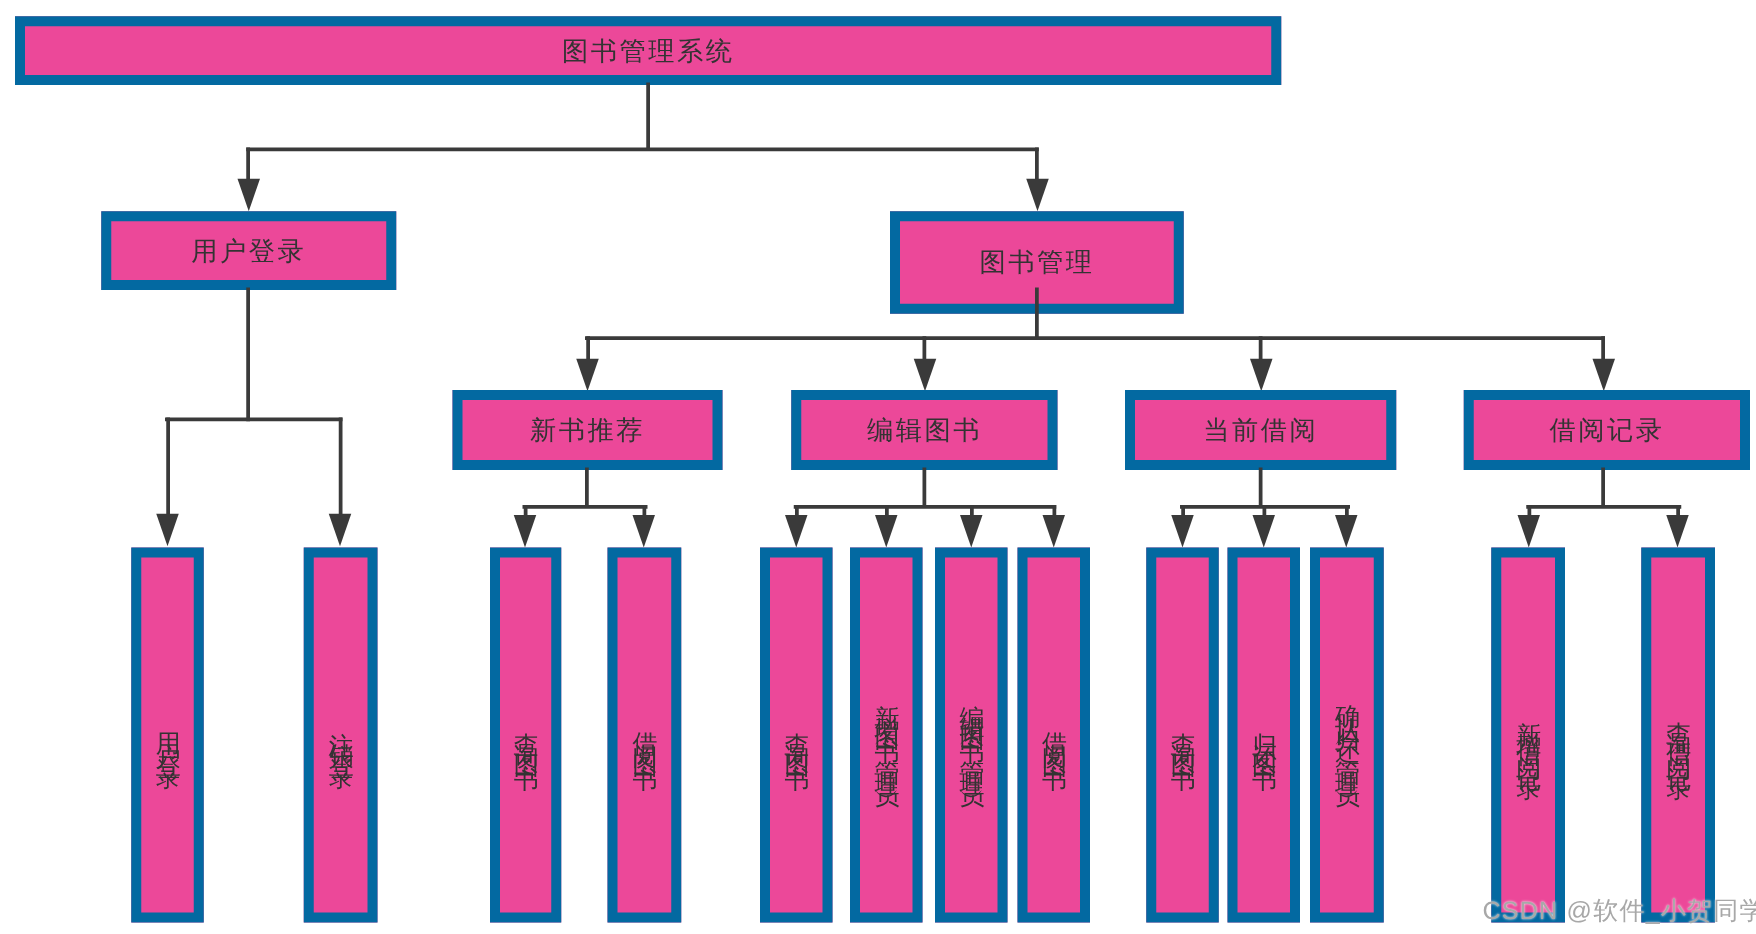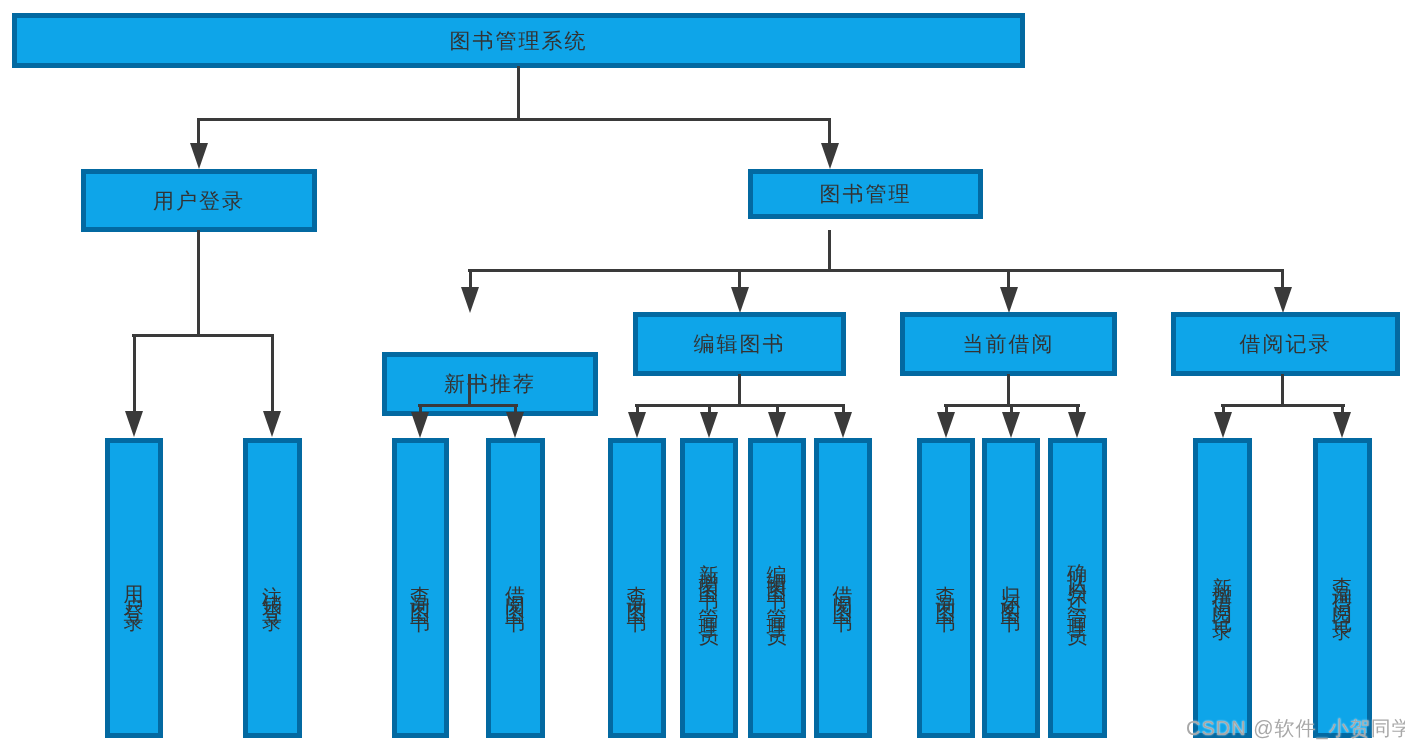--- a/index.html
+++ b/index.html
@@ -7,22 +7,22 @@
     position: relative;
     width: 1405px;
     height: 747px;
     background: #ffffff;
     font-family: "Liberation Sans", sans-serif;
     overflow: hidden;
   }
   .box {
     position: absolute;
     box-sizing: border-box;
-    border: 5px solid #0369a1;
-    background: #0ea5e9;
+    border: 8px solid #0369a1;
+    background: #ec4899;
     display: flex;
     align-items: center;
     justify-content: center;
     color: #333333;
     font-size: 21px;
     letter-spacing: 2px;
     text-align: center;
   }
   .vbox { font-size: 20px; letter-spacing: 0; }
   .vtext {
@@ -64,21 +64,21 @@
   <div class="line" style="left:517px; top:66px; width:3px; height:54px;"></div>
   <div class="line" style="left:197px; top:118px; width:634px; height:3px;"></div>
   <div class="line" style="left:197px; top:118px; width:3px; height:27px;"></div>
   <div class="ah" style="left:190px; top:143px;"></div>
   <div class="line" style="left:828px; top:118px; width:3px; height:27px;"></div>
   <div class="ah" style="left:821px; top:143px;"></div>
 
   <div class="box" style="left:81px; top:169px; width:236px; height:63px;">
     <span>用户登录</span>
   </div>
-  <div class="box" style="left:748px; top:169px; width:235px; height:50px;">
+  <div class="box" style="left:712px; top:169px; width:235px; height:82px;">
     <span>图书管理</span>
   </div>
 
   <div class="line" style="left:197px; top:230px; width:3px; height:107px;"></div>
   <div class="line" style="left:132px; top:334px; width:142px; height:3px;"></div>
   <div class="line" style="left:133px; top:334px; width:3px; height:79px;"></div>
   <div class="ah" style="left:125px; top:411px;"></div>
   <div class="line" style="left:271px; top:334px; width:3px; height:79px;"></div>
   <div class="ah" style="left:263px; top:411px;"></div>
 
@@ -86,21 +86,21 @@
   <div class="line" style="left:468px; top:269px; width:816px; height:3px;"></div>
   <div class="line" style="left:469px; top:269px; width:3px; height:20px;"></div>
   <div class="ah" style="left:461px; top:287px;"></div>
   <div class="line" style="left:738px; top:269px; width:3px; height:20px;"></div>
   <div class="ah" style="left:731px; top:287px;"></div>
   <div class="line" style="left:1007px; top:269px; width:3px; height:20px;"></div>
   <div class="ah" style="left:1000px; top:287px;"></div>
   <div class="line" style="left:1281px; top:269px; width:3px; height:20px;"></div>
   <div class="ah" style="left:1274px; top:287px;"></div>
 
-  <div class="box" style="left:382px; top:312px; width:216px; height:64px;margin-top:40px;">
+  <div class="box" style="left:362px; top:312px; width:216px; height:64px;">
     <span>新书推荐</span>
   </div>
   <div class="box" style="left:633px; top:312px; width:213px; height:64px;">
     <span>编辑图书</span>
   </div>
   <div class="box" style="left:900px; top:312px; width:217px; height:64px;">
     <span>当前借阅</span>
   </div>
   <div class="box" style="left:1171px; top:312px; width:229px; height:64px;">
     <span>借阅记录</span>

